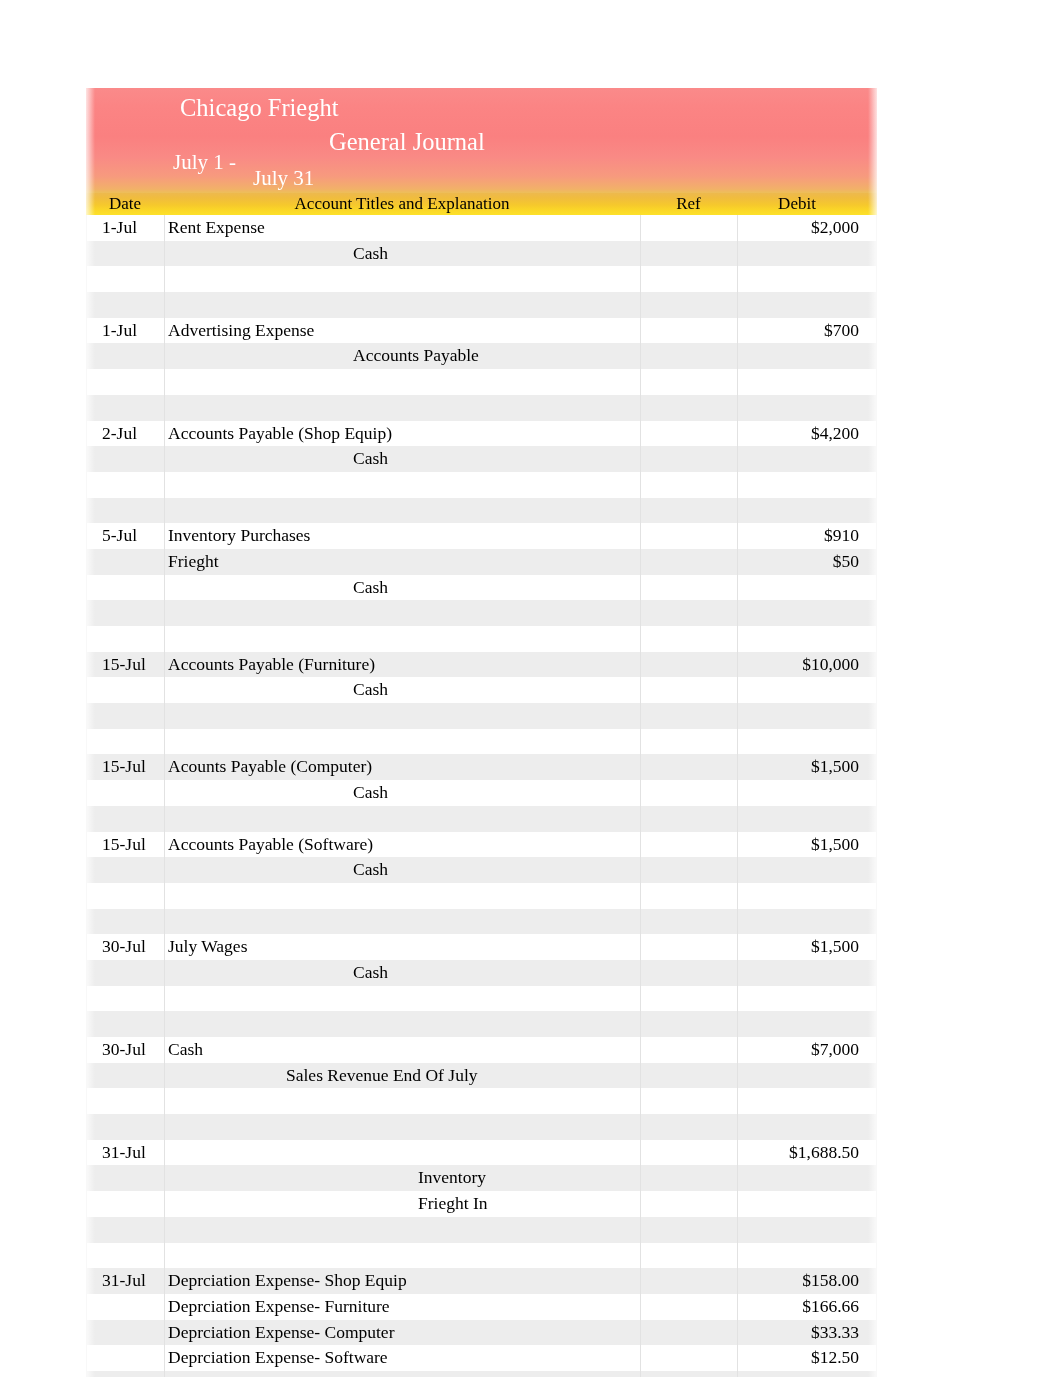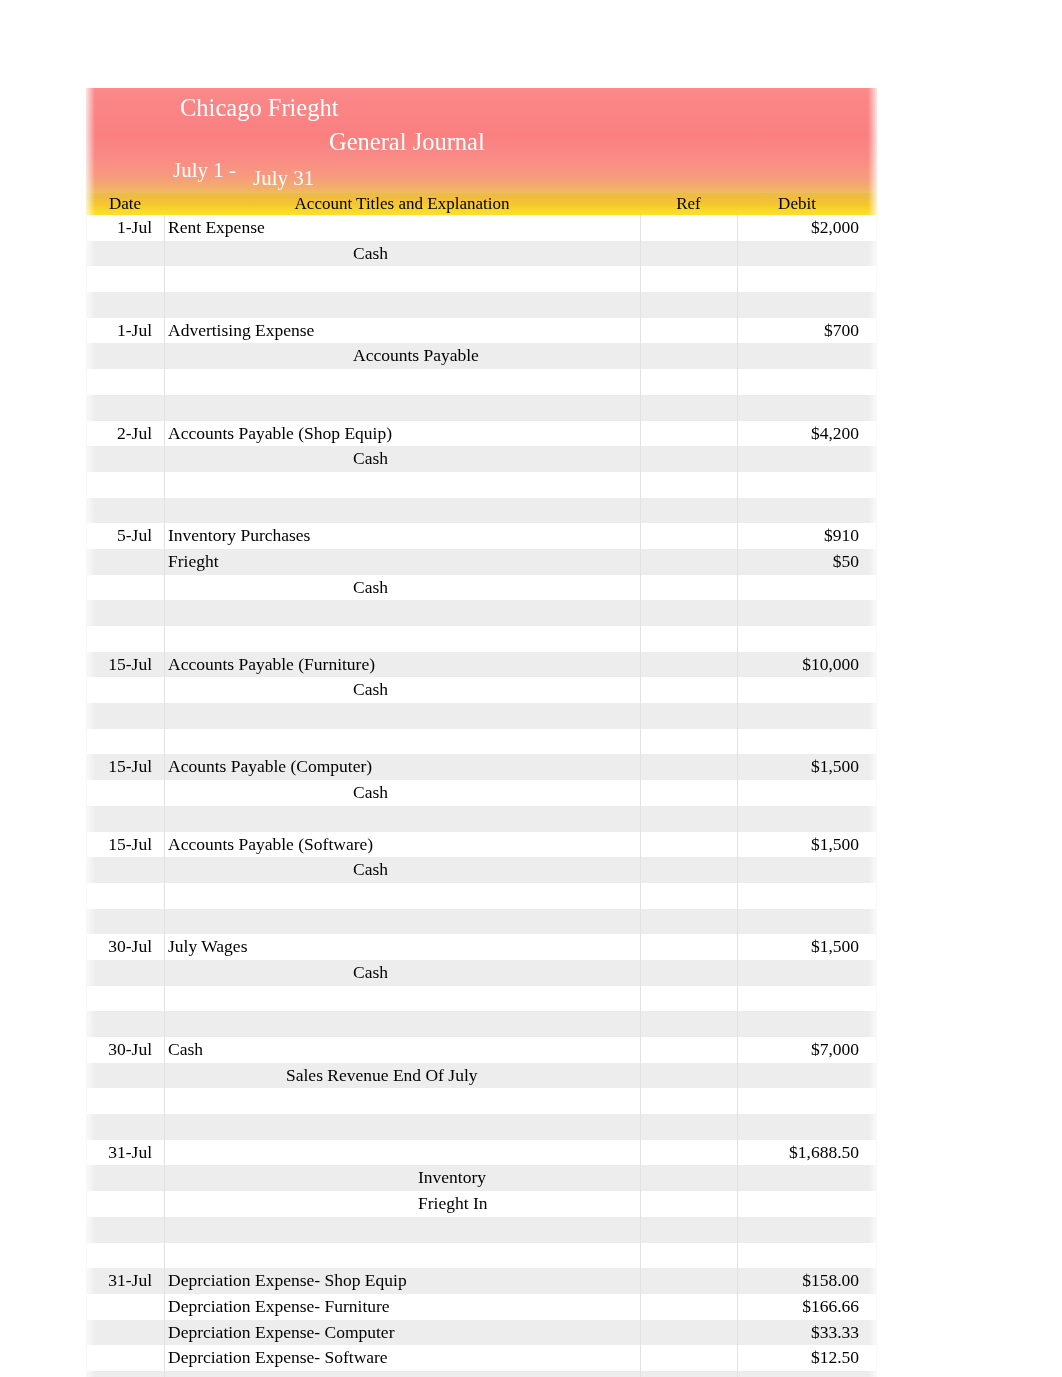--- a/index.html
+++ b/index.html
@@ -49,21 +49,21 @@
     top: 8px;
     font-size: 24.5px;
   }
   .b-title {
     left: 243px;
     top: 42px;
     font-size: 24.5px;
   }
   .b-range-a {
     left: 87px;
-    top: 72px;
+    top: 64px;
     font-size: 21px;
   }
   .b-range-b {
     left: 167px;
     top: 80px;
     font-size: 21px;
   }
 
   
   .colhead {
@@ -109,23 +109,22 @@
     position: absolute;
     top: 0;
     height: 25.7px;
     font-size: 17.5px;
     line-height: 25.7px;
     white-space: nowrap;
     overflow: hidden;
     color: #000000;
   }
   .c-date {
-    left: 0px;
+    left: 16px;
     width: 72px;
-    text-align: right;
     padding-right: 6px;
     box-sizing: border-box;
   }
   .c-acct {
     left: 82px;
     width: 470px;
     text-align: left;
   }
   .c-ref {
     left: 554px;

